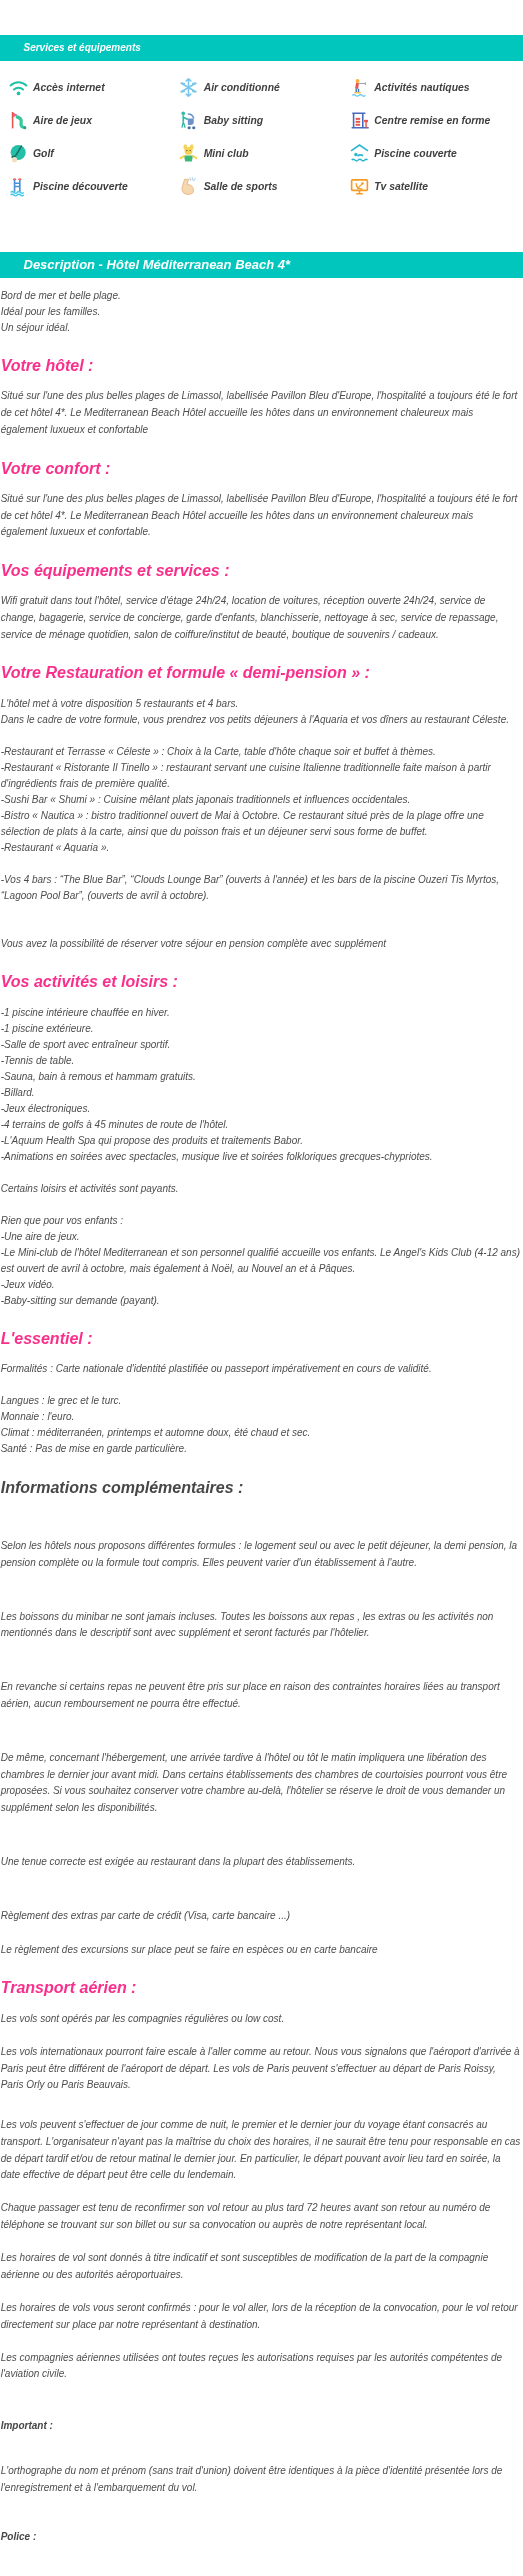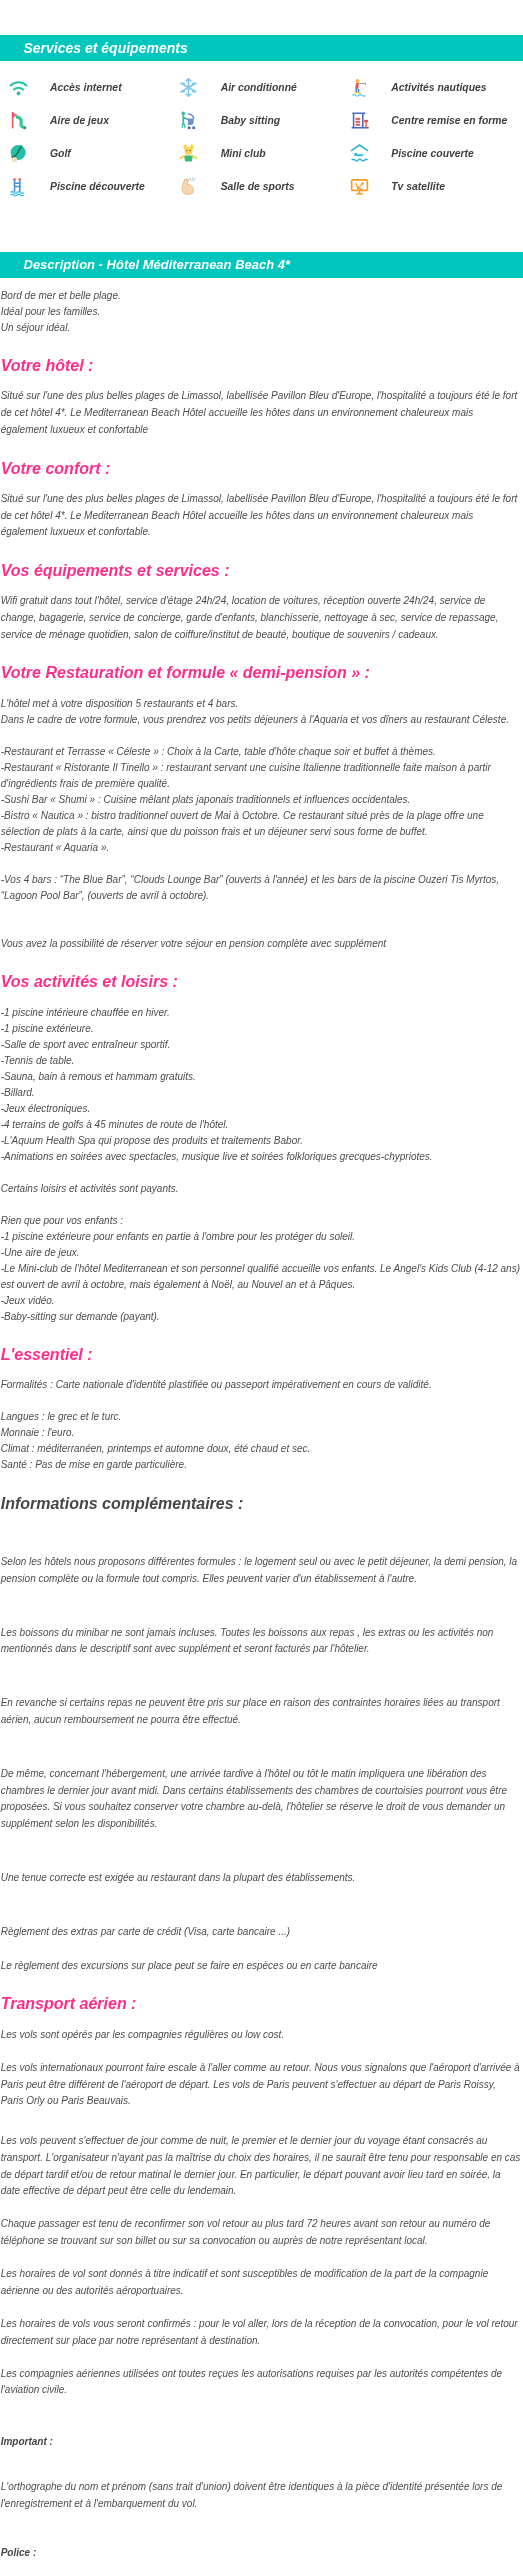--- a/index.html
+++ b/index.html
@@ -6,30 +6,30 @@
     --teal:#00c6bd; --pink:#fa2f8c; --text:#4d4d4d; --hdark:#474747; --label:#3f3f3f;
   }
   *{box-sizing:border-box;}
   html,body{margin:0;padding:0;}
   body{
     width:523px; min-height:2576px; background:#ffffff;
     font-family:"Liberation Sans", sans-serif; color:var(--text);
   }
   .bar{
     background:var(--teal); color:#fff; font-style:italic; font-weight:bold;
-    padding:4.8px 7px 4.8px 23.5px; font-size:14px; line-height:16.6px;
+    padding:4.8px 7px 4.8px 23.5px; font-size:10px; line-height:16.6px;
   }
   .bar-services{margin-top:35px;}
   .bar-desc{margin-top:42px; font-size:13px;}
   .services-grid{
     display:grid; grid-template-columns:repeat(3,1fr);
     padding:9.7px 4.1px 7px 7px;
   }
   .svc-item{
-    display:flex; align-items:center; gap:21px; height:33px;
+    display:flex; align-items:center; gap:4px; height:33px;
   }
   .svc-icon{width:22px; height:22px; flex:0 0 22px; display:flex; align-items:center; justify-content:center;}
   .svc-icon svg{width:21px; height:21px;}
   .svc-label{
     font-style:italic; font-weight:bold; color:var(--label); font-size:10.4px;
   }
   .content{padding:9.7px 2.1px 18px 0.7px;}
   .tline{
     font-style:italic; font-size:10px; line-height:16px; min-height:16px;
   }
@@ -238,21 +238,20 @@
       <div class="tline">-Sauna, bain à remous et hammam gratuits.</div>
       <div class="tline">-Billard.</div>
       <div class="tline">-Jeux électroniques.</div>
       <div class="tline">-4 terrains de golfs à 45 minutes de route de l'hôtel.</div>
       <div class="tline">-L'Aquum Health Spa qui propose des produits et traitements Babor.</div>
       <div class="tline">-Animations en soirées avec spectacles, musique live et soirées folkloriques grecques-chypriotes.</div>
       <div class="tline">&nbsp;</div>
       <div class="tline">Certains loisirs et activités sont payants.</div>
       <div class="tline">&nbsp;</div>
       <div class="tline">Rien que pour vos enfants :</div>
-      <div class="tline">-1 piscine extérieure pour enfants en partie à l'ombre pour les protéger du soleil.</div>
       <div class="tline">-Une aire de jeux.</div>
       <div class="tline">-Le Mini-club de l'hôtel Mediterranean et son personnel qualifié accueille vos enfants. Le Angel's Kids Club (4-12 ans) est ouvert de avril à octobre, mais également à Noël, au Nouvel an et à Pâques.</div>
       <div class="tline">-Jeux vidéo.</div>
       <div class="tline">-Baby-sitting sur demande (payant).</div>
       <div class="h">L'essentiel :</div>
       <div class="tline">Formalités : Carte nationale d'identité plastifiée ou passeport impérativement en cours de validité.</div>
       <div class="tline">&nbsp;</div>
       <div class="tline">Langues : le grec et le turc.</div>
       <div class="tline">Monnaie : l'euro.</div>
       <div class="tline">Climat : méditerranéen, printemps et automne doux, été chaud et sec.</div>

